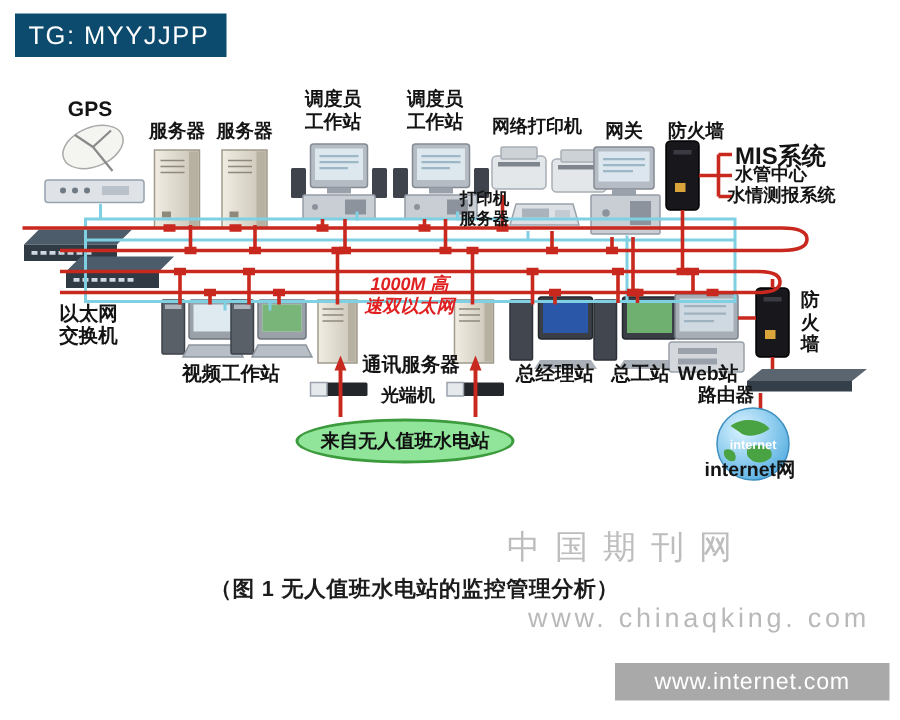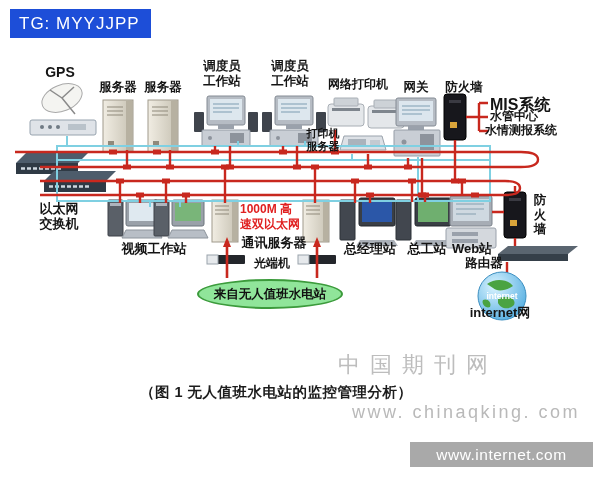--- a/index.html
+++ b/index.html
@@ -2,25 +2,25 @@
 <html><head>
 <meta charset="utf-8">
 <style>
   html,body{margin:0;padding:0;background:#fff;}
   #stage{position:relative;width:600px;height:480px;background:#ffffff;overflow:hidden;
          font-family:"Liberation Sans","DejaVu Sans",sans-serif;}
   .lbl{position:absolute;font-size:12.5px;font-weight:700;color:#141414;text-align:center;
        white-space:pre-line;line-height:1.16;}
   .lbl.small{font-size:11px;}
   .lbl.left{text-align:left;white-space:nowrap;}
-  .tag-bar{position:absolute;left:10px;top:9px;width:141px;height:29px;background:#1d4ed8;
+  .tag-bar{position:absolute;left:10px;top:9px;width:141px;height:29px;background:#0c4a6e;
            color:#fff;font-size:17px;line-height:29px;padding-left:9px;box-sizing:border-box;
            letter-spacing:1px;}
-  .bus-label{position:absolute;left:240px;top:202px;width:66px;font-size:12px;font-weight:800;
-             color:#e02020;white-space:pre-line;line-height:1.25;}
+  .bus-label{position:absolute;left:240px;top:182px;width:66px;font-size:12px;font-weight:800;
+             color:#e02020;text-align:center;white-space:pre-line;line-height:1.25;font-style:italic;}
   .source-ellipse{position:absolute;left:197px;top:279px;width:142px;height:26px;
                   background:#90e59a;border:2px solid #3c9b3c;border-radius:50%;
                   display:flex;align-items:center;justify-content:center;}
   .source-ellipse span{font-size:12.5px;font-weight:800;color:#111;}
   .caption{position:absolute;left:140px;top:383px;font-size:14.5px;font-weight:600;
            color:#1c1c1c;white-space:nowrap;letter-spacing:0.5px;}
   .wm-journal{position:absolute;left:338px;top:350px;font-size:22px;color:#bdbdbd;
               font-family:"Liberation Serif","DejaVu Serif",serif;letter-spacing:10px;
               white-space:nowrap;}
   .wm-site{position:absolute;left:352px;top:402px;font-size:18px;color:#b9b9b9;

